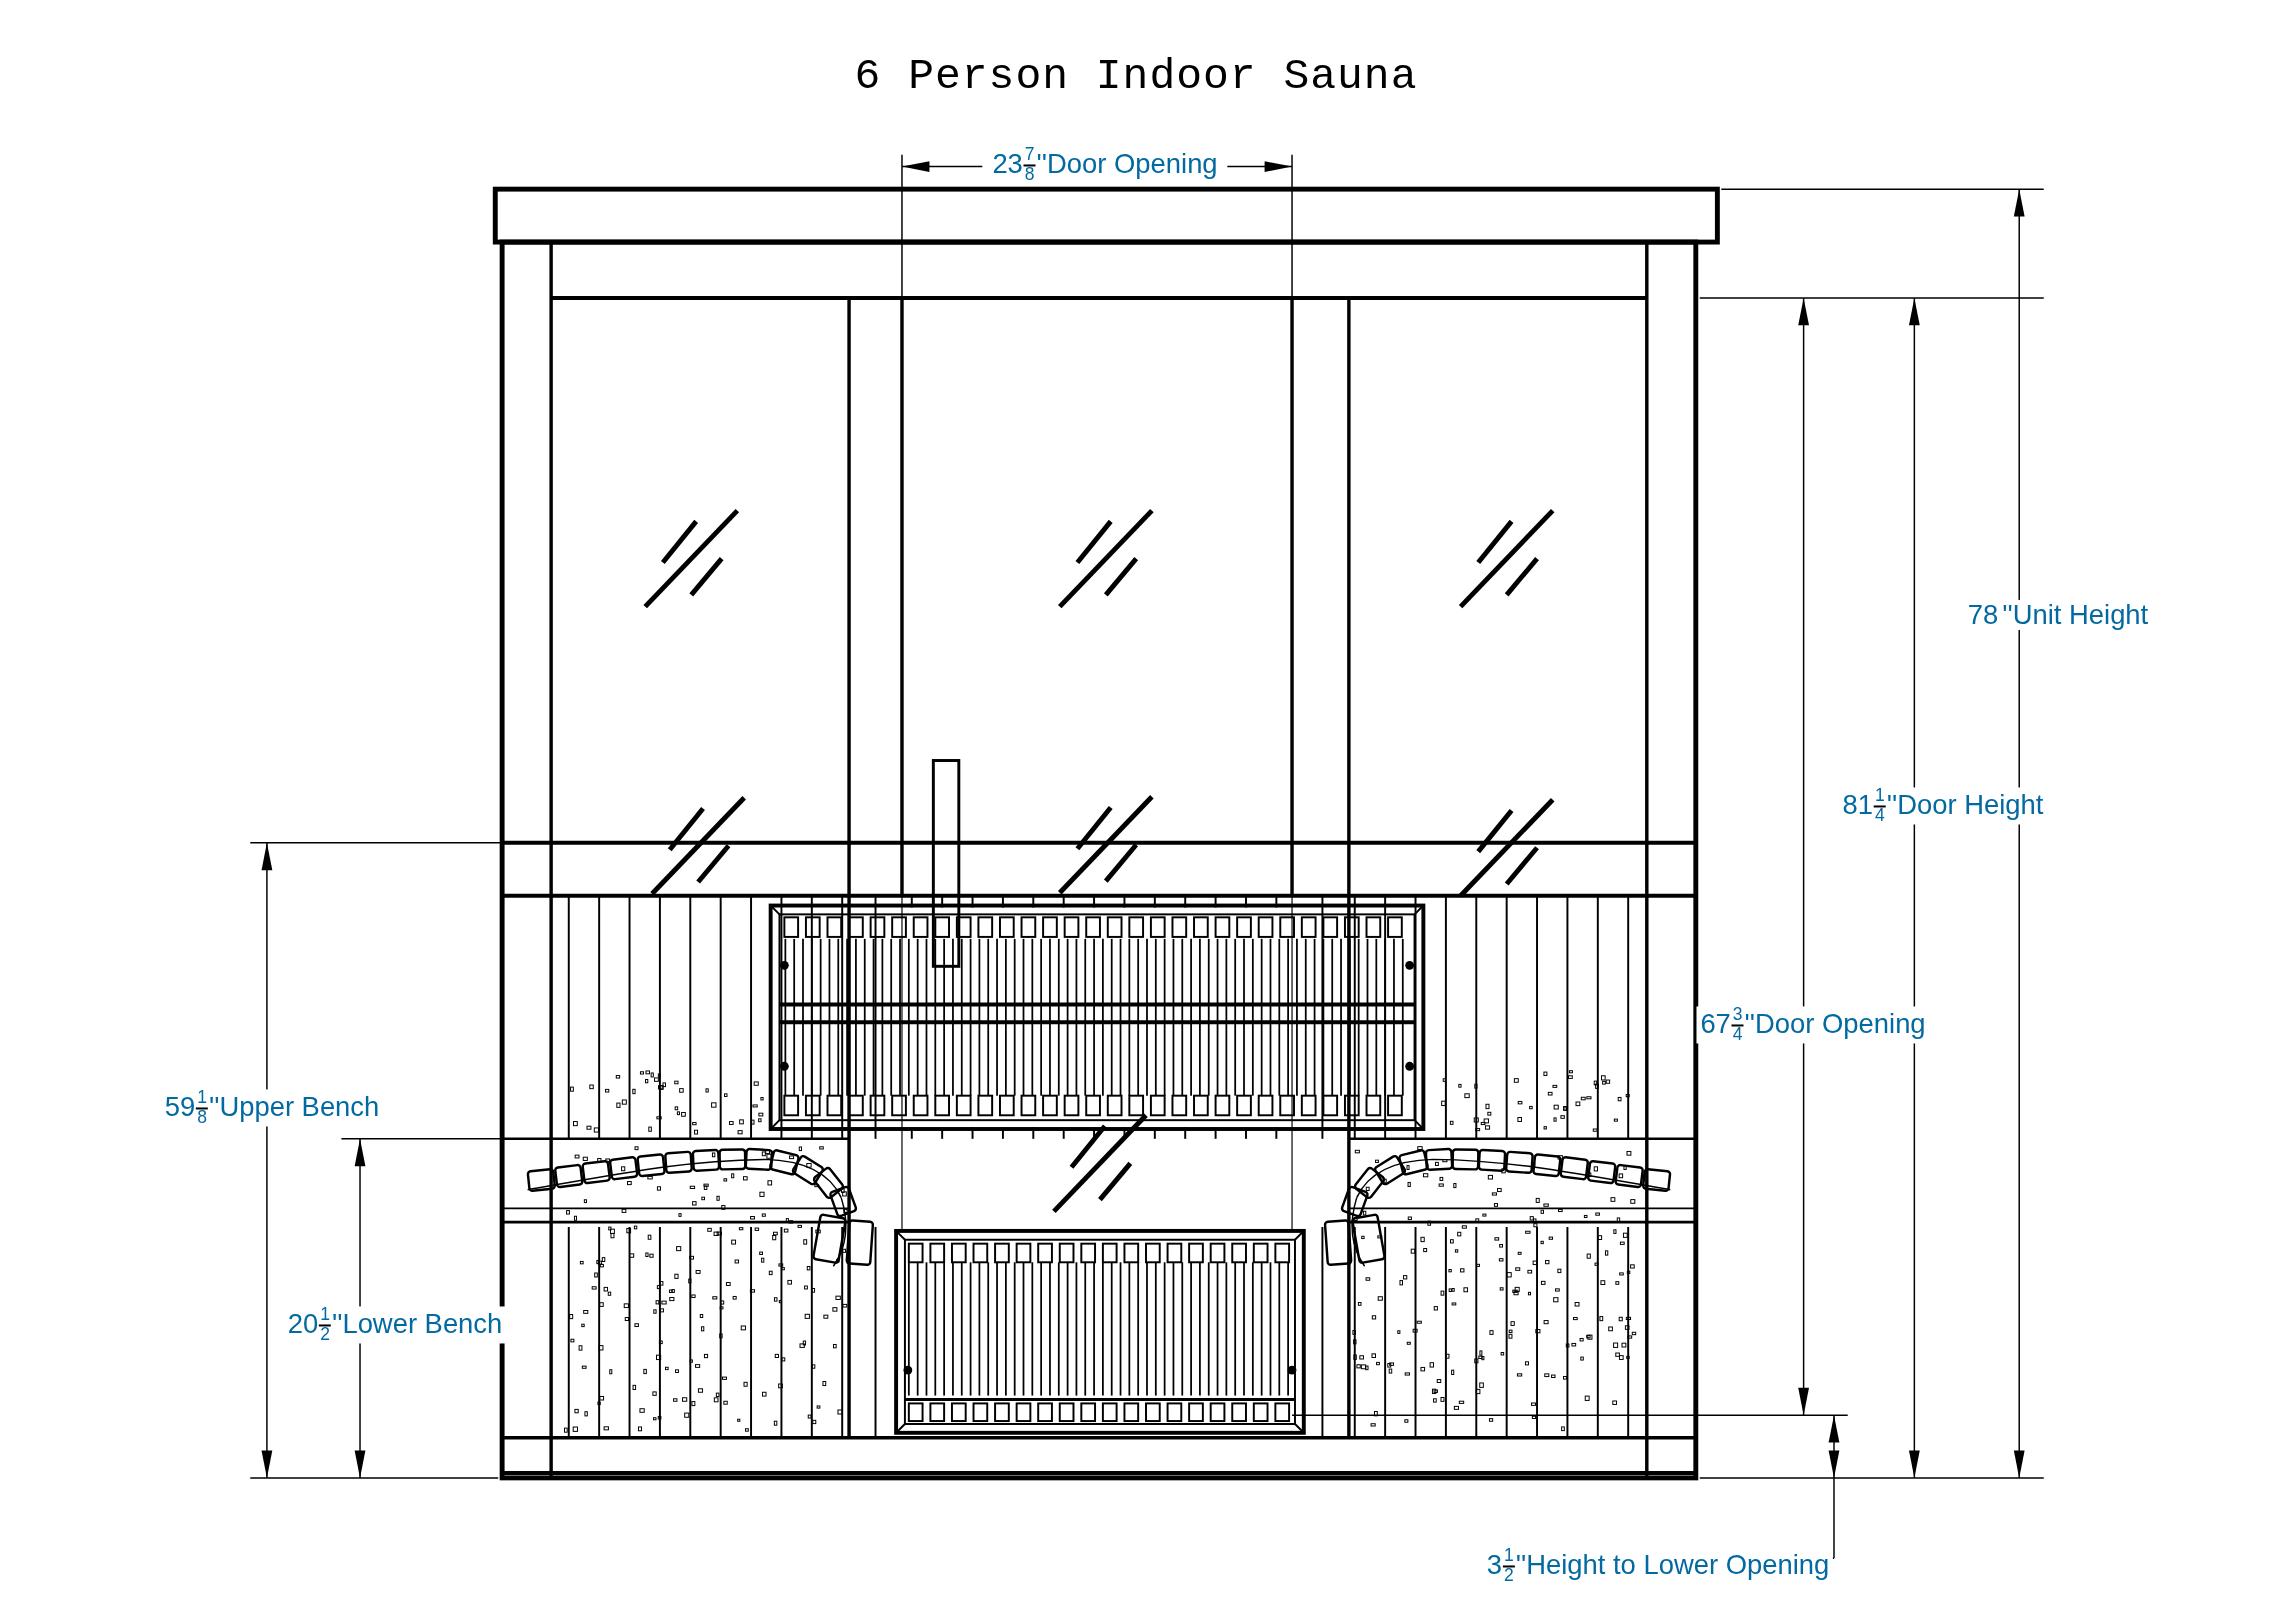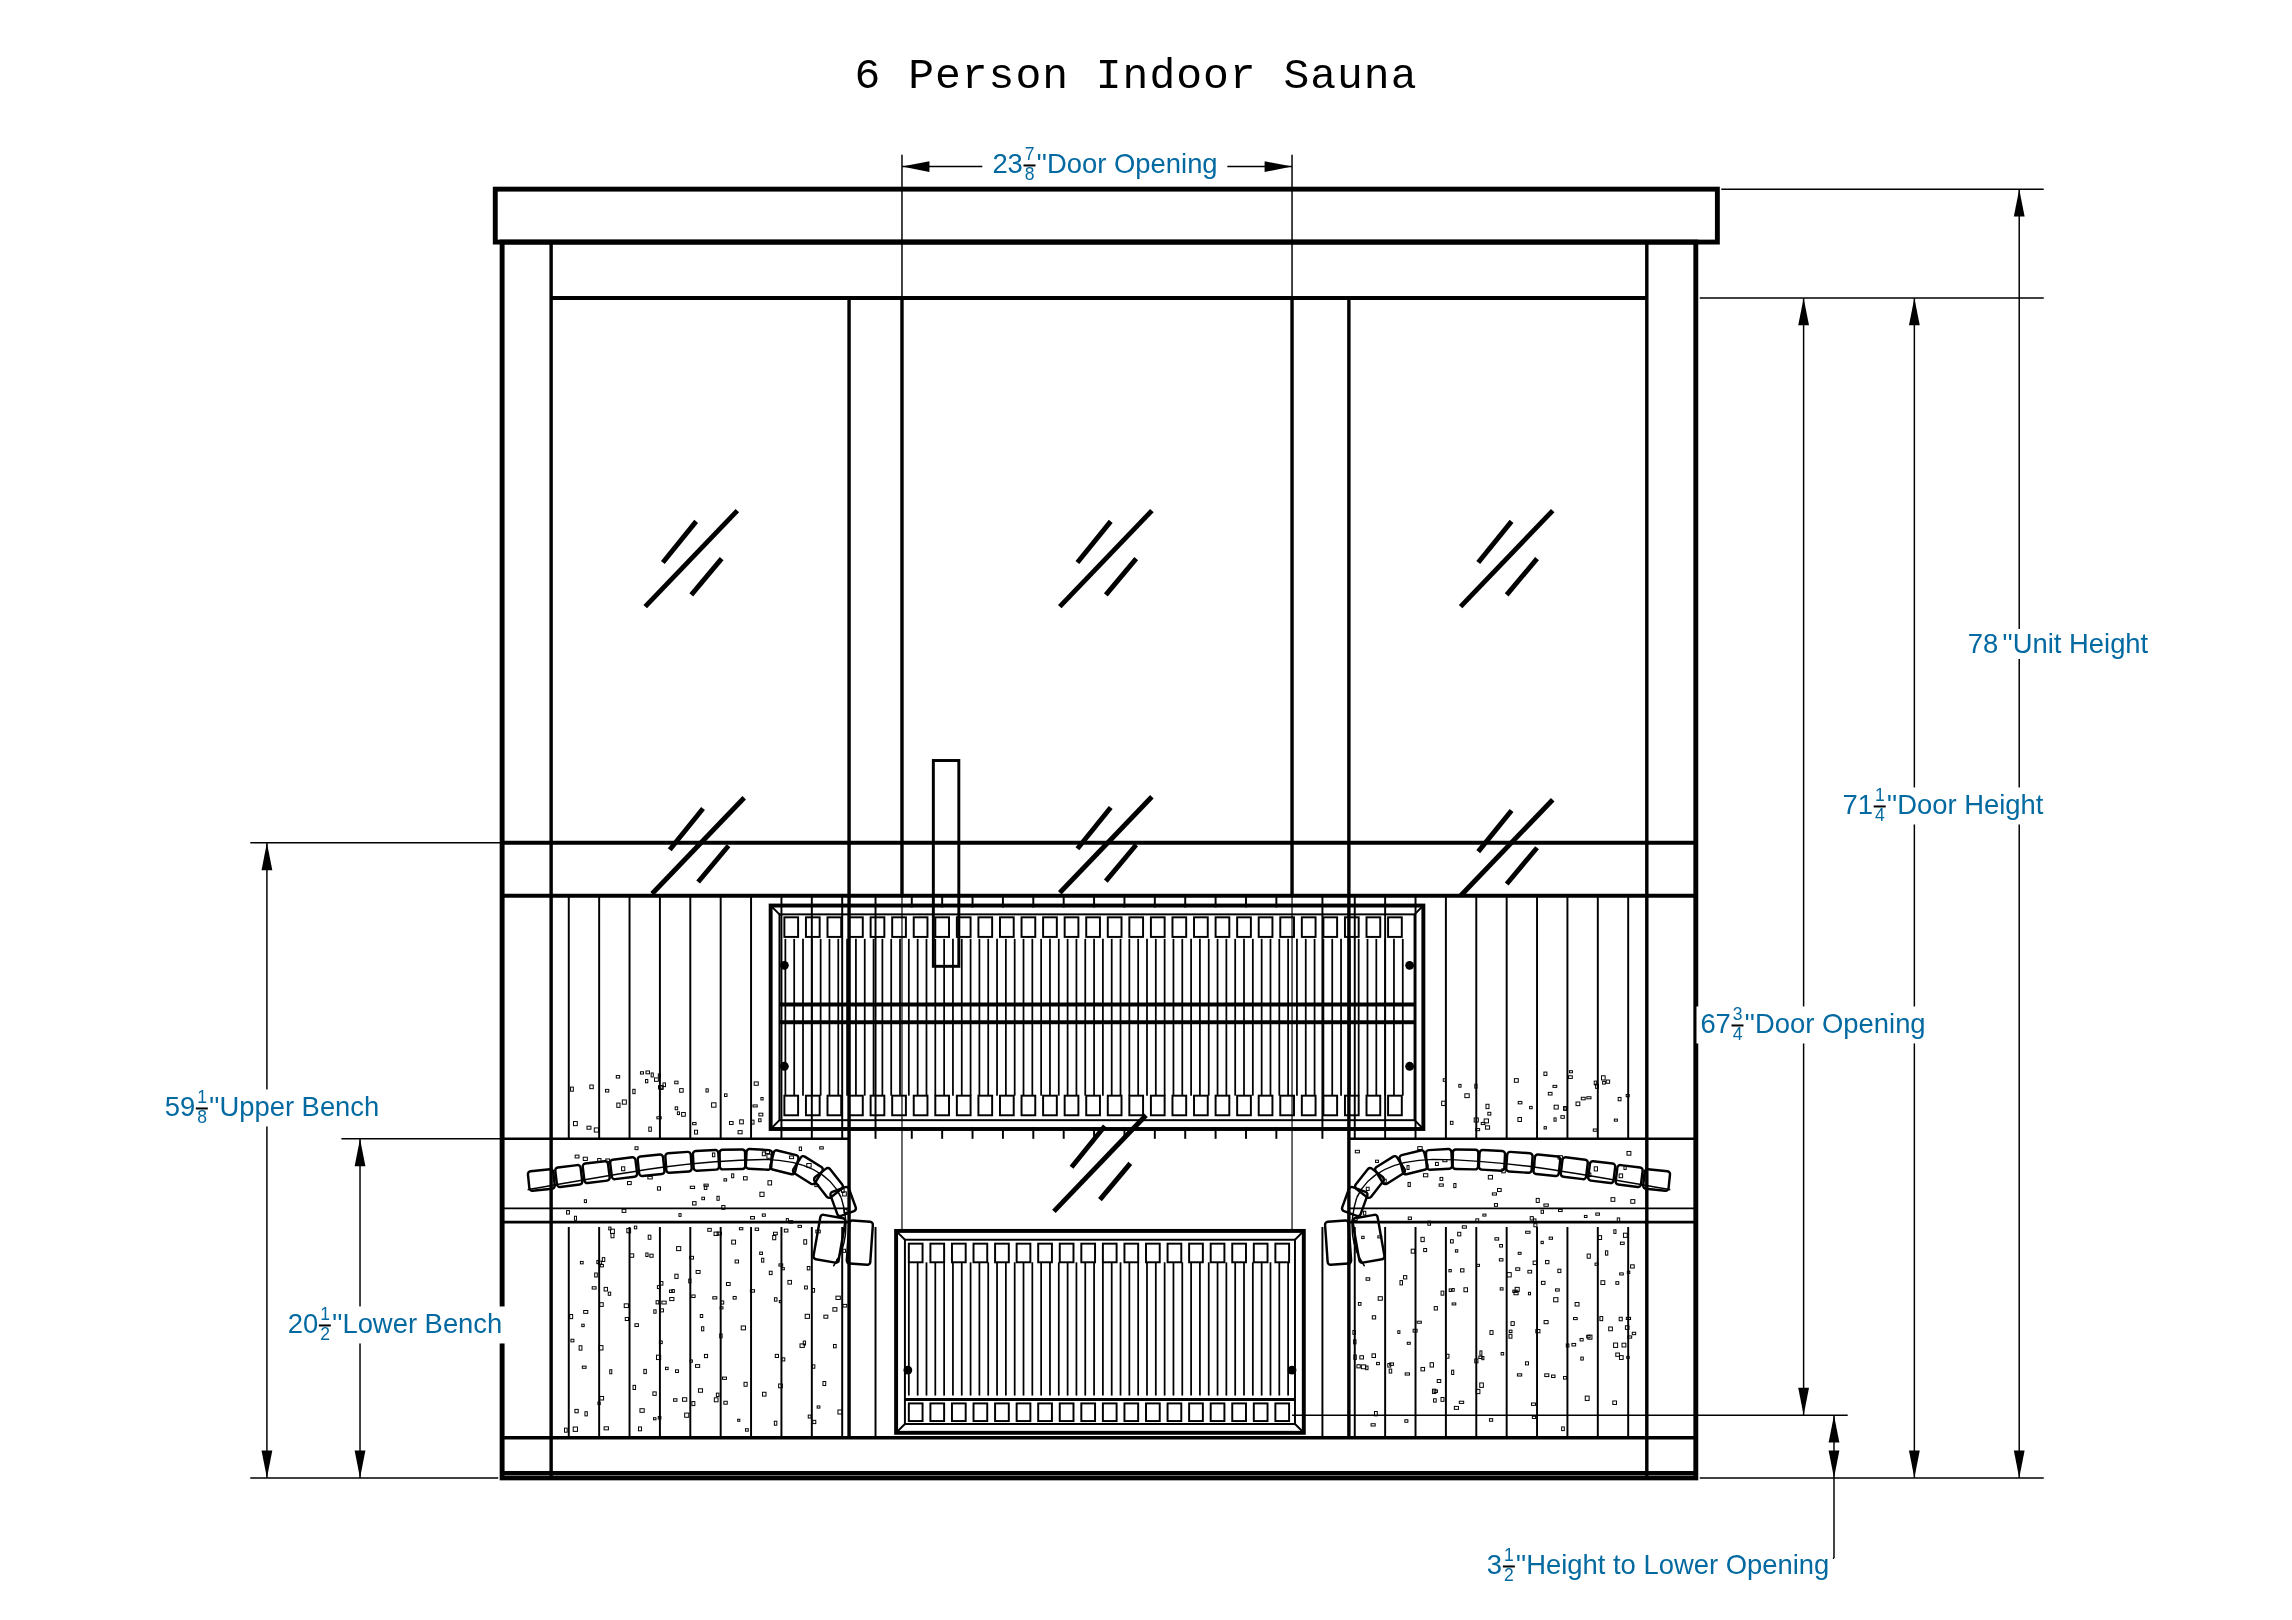--- a/index.html
+++ b/index.html
@@ -867,32 +867,32 @@
   <div class="dim-label" style="left:1105px;top:165px">
     <span>23</span>
       <span class="frac">
         <span class="fnum">7</span>
         <span class="fden">8</span>
       </span>
       <span>''</span>
       <span> Door Opening</span>
   </div>
 
-  <div class="dim-label" style="left:2058px;top:644px">
+  <div class="dim-label" style="left:2058px;top:615px">
     <span>78</span>
       <span class="frac">
         <span class="fnum"></span>
         <span class="fden"></span>
       </span>
       <span>''</span>
       <span>Unit Height</span>
   </div>
 
   <div class="dim-label" style="left:1943px;top:806px">
-    <span>71</span>
+    <span>81</span>
       <span class="frac">
         <span class="fnum">1</span>
         <span class="fden">4</span>
       </span>
       <span>''</span>
       <span> Door Height</span>
   </div>
 
   <div class="dim-label" style="left:1813px;top:1025px">
     <span>67</span>

